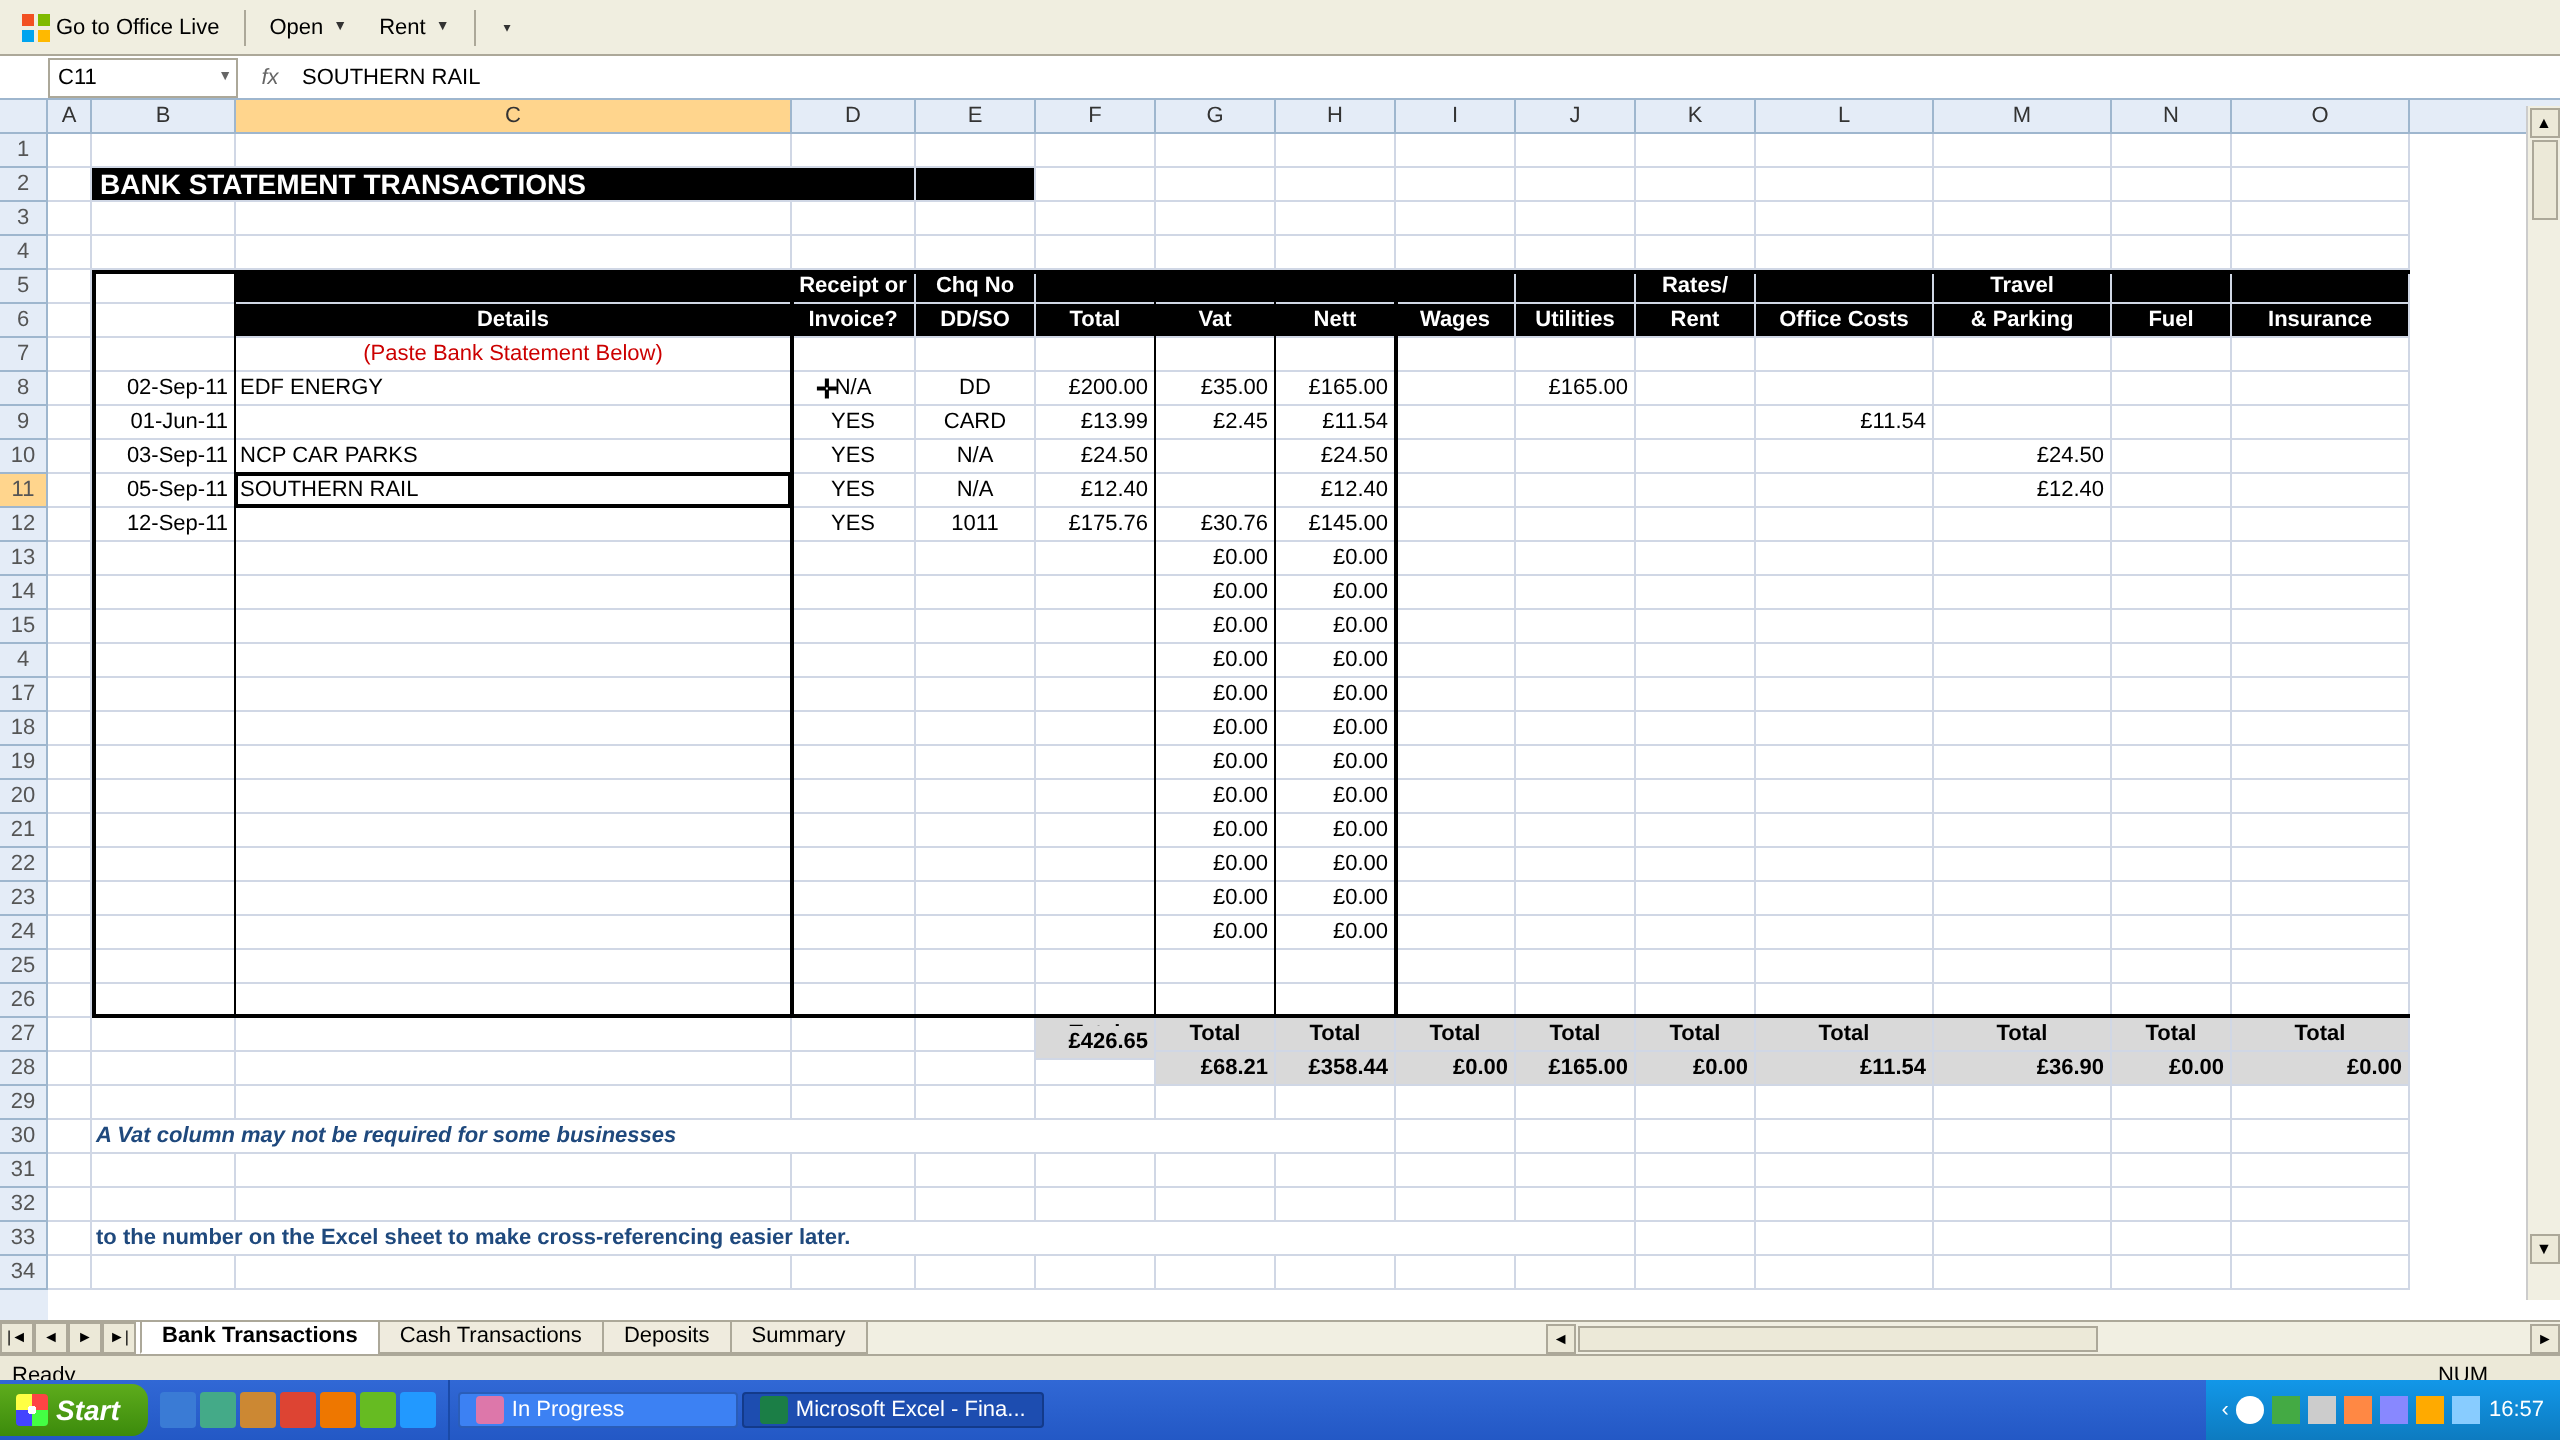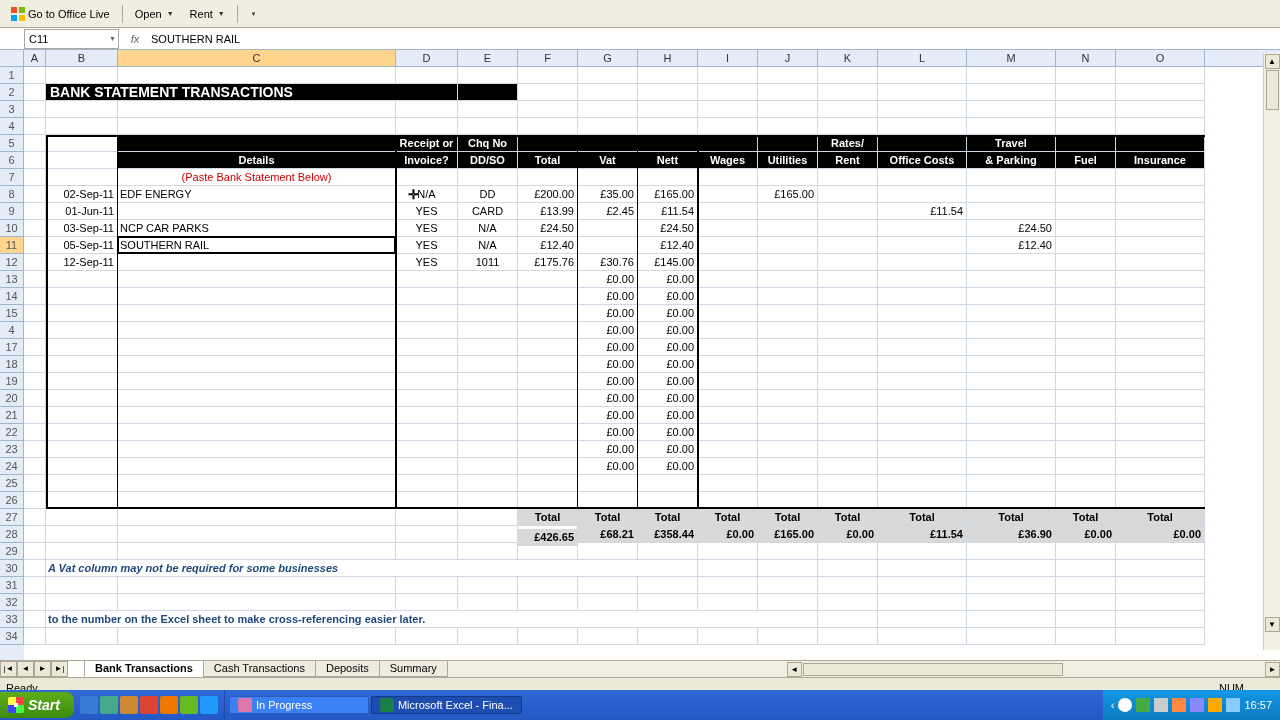--- a/index.html
+++ b/index.html
@@ -43,21 +43,21 @@
 .sel-border { position: absolute; border: 2px solid #000; pointer-events: none; }
 .cursor-cross { position: absolute; font-size: 13px; color: #000; pointer-events: none; font-weight: bold; }
 
 .vscroll { position: absolute; right: 0; top: 53px; width: 17px; height: 597px; background: #f1efe2; border-left: 1px solid #ccc; }
 .vscroll-btn { width: 15px; height: 15px; background: #ece9d8; border: 1px solid #aca899; margin: 1px auto; text-align: center; font-size: 8px; line-height: 13px; cursor: pointer; }
 .vscroll-thumb { width: 13px; height: 40px; background: #ece9d8; border: 1px solid #aca899; margin: 1px auto; cursor: pointer; }
 
 .hscroll-area { display: flex; background: #f1efe2; height: 17px; border-top: 1px solid #aca899; }
 .tab-nav { display: flex; }
 .tab-nav-btn { width: 17px; height: 16px; background: #ece9d8; border: 1px solid #aca899; text-align: center; font-size: 8px; line-height: 14px; cursor: pointer; }
-.sheet-tabs { display: flex; background: #fff; padding-left: 16px; }
+.sheet-tabs { display: flex; background: #fff; padding-left: 2px; }
 .sheet-tab { padding: 1px 10px; border: 1px solid #aca899; border-top: none; background: #fff; font-size: 11px; cursor: pointer; margin-right: -1px; }
 .sheet-tab.active { background: #fff; font-weight: bold; border-bottom: 1px solid #fff; }
 .sheet-tab.inactive { background: #efebde; }
 .hscroll { flex: 1; display: flex; align-items: center; }
 .hscroll-track { flex: 1; height: 15px; background: #f1efe2; display: flex; }
 .hscroll-btn { width: 15px; height: 15px; background: #ece9d8; border: 1px solid #aca899; text-align: center; font-size: 8px; line-height: 13px; cursor: pointer; }
 .hscroll-thumb { width: 260px; height: 13px; background: #ece9d8; border: 1px solid #aca899; margin: 1px; cursor: pointer; }
 
 .status-bar { background: #ece9d8; border-top: 1px solid #aca899; height: 20px; display: flex; align-items: center; padding: 0 6px; font-size: 11px; justify-content: space-between; }
 .status-right { display: flex; gap: 30px; }
@@ -787,21 +787,21 @@
         <div class="cell right" style="left: 614px; top: 323px; width: 60px;">£0.00</div>
         <div class="cell right" style="left: 554px; top: 340px; width: 60px;">£0.00</div>
         <div class="cell right" style="left: 614px; top: 340px; width: 60px;">£0.00</div>
         <div class="cell right" style="left: 554px; top: 357px; width: 60px;">£0.00</div>
         <div class="cell right" style="left: 614px; top: 357px; width: 60px;">£0.00</div>
         <div class="cell right" style="left: 554px; top: 374px; width: 60px;">£0.00</div>
         <div class="cell right" style="left: 614px; top: 374px; width: 60px;">£0.00</div>
         <div class="cell right" style="left: 554px; top: 391px; width: 60px;">£0.00</div>
         <div class="cell right" style="left: 614px; top: 391px; width: 60px;">£0.00</div>
         <div class="cell total-row" style="left: 494px; top: 442px; width: 60px;">Total</div>
-        <div class="cell total-val" style="left: 494px; top: 462px; width: 60px;">£426.65</div>
+        <div class="cell total-val" style="left: 494px; top: 446px; width: 60px;">£426.65</div>
         <div class="cell total-row" style="left: 554px; top: 442px; width: 60px;">Total</div>
         <div class="cell total-val" style="left: 554px; top: 459px; width: 60px;">£68.21</div>
         <div class="cell total-row" style="left: 614px; top: 442px; width: 60px;">Total</div>
         <div class="cell total-val" style="left: 614px; top: 459px; width: 60px;">£358.44</div>
         <div class="cell total-row" style="left: 674px; top: 442px; width: 60px;">Total</div>
         <div class="cell total-val" style="left: 674px; top: 459px; width: 60px;">£0.00</div>
         <div class="cell total-row" style="left: 734px; top: 442px; width: 60px;">Total</div>
         <div class="cell total-val" style="left: 734px; top: 459px; width: 60px;">£165.00</div>
         <div class="cell total-row" style="left: 794px; top: 442px; width: 60px;">Total</div>
         <div class="cell total-val" style="left: 794px; top: 459px; width: 60px;">£0.00</div>

